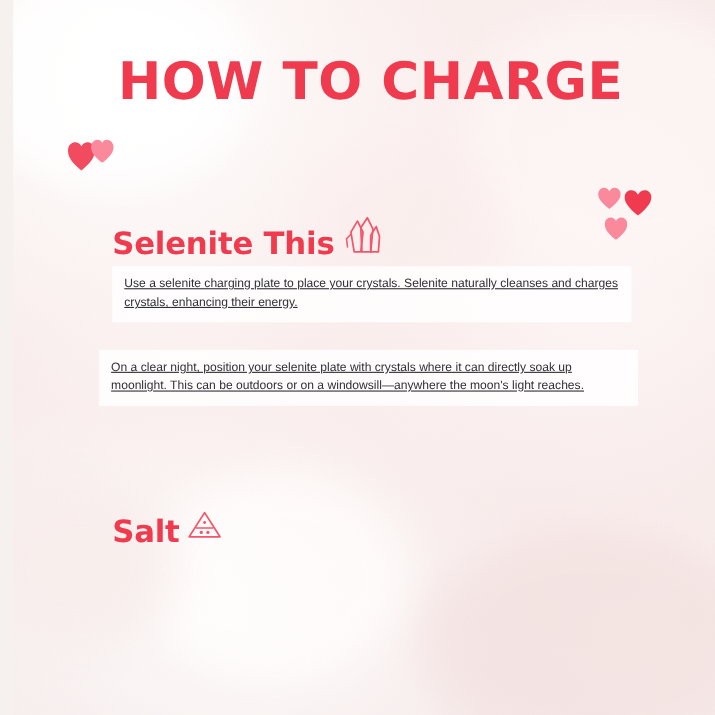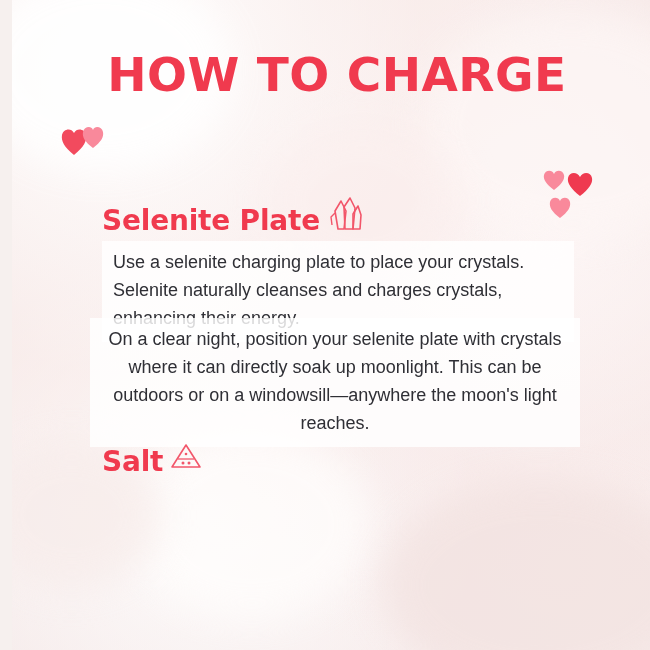--- a/index.html
+++ b/index.html
@@ -79,30 +79,31 @@
     color: #f03a4e;
     font-family: "DejaVu Sans", sans-serif;
     font-weight: bold;
     font-size: 28px;
     line-height: 1;
     letter-spacing: -0.2px;
   }
   .sec-body {
     background: rgba(255,255,255,0.82);
     color: #2f2f35;
-    font-size: 18px;
+    font-size: 11px;
     line-height: 1.55;
     padding: 8px 11px 9px 11px;
+    text-decoration: underline;
   }
-  .sec-body.center { text-align: center; }
+  .sec-body.center { text-align: left; }
 
   
   .sec-selenite { left: 90px; top: 195px; width: 472px; }
   .sec-moon     { left: 78px; top: 318px; width: 490px; }
-  .sec-salt     { left: 90px; top: 440px; width: 472px; text-align: right; }
+  .sec-salt     { left: 90px; top: 461px; width: 472px; text-align: right; }
 
   .icon-crystal, .icon-moon, .icon-salt { display: inline-block; }
 </style>
 </head>
 <body>
 
 <div class="poster">
 
   <div class="blob b1"></div>
   <div class="blob b2"></div>
@@ -125,21 +126,21 @@
   <div class="hearts hearts-right">
     <svg width="70" height="56" viewBox="0 0 70 56" aria-hidden="true">
       <path d="M20 22 C12 16 9 11 10 7 C11 2 18 1 20 6 C22 1 29 2 30 7 C31 11 28 16 20 22 Z" fill="#f9899b"></path>
       <path d="M46 28 C37 21 33 15 34 10 C35 4 43 3 46 9 C49 3 57 4 58 10 C59 15 55 21 46 28 Z" fill="#ef3a50"></path>
       <path d="M26 50 C18 44 15 39 16 34 C17 29 24 28 26 33 C28 28 35 29 36 34 C37 39 34 44 26 50 Z" fill="#f9899b"></path>
     </svg>
   </div>
 
   <div class="section sec-selenite">
     <div class="sec-head">
-      <div class="sec-title">Selenite Plate</div>
+      <div class="sec-title">Selenite This</div>
       <span class="icon-crystal">
         <svg width="40" height="36" viewBox="0 0 40 36" aria-hidden="true">
           <path d="M12 34 L9 16 L15 6 L20 16 L18 34 Z" fill="none" stroke="#f2566a" stroke-width="1.6" stroke-linejoin="round"></path>
           <path d="M19 34 L18 12 L24 3 L29 13 L27 34 Z" fill="none" stroke="#f2566a" stroke-width="1.6" stroke-linejoin="round"></path>
           <path d="M27 34 L27 19 L32 11 L35 20 L34 34 Z" fill="none" stroke="#f2566a" stroke-width="1.6" stroke-linejoin="round"></path>
           <path d="M6 30 L5 22 L9 18" fill="none" stroke="#f2566a" stroke-width="1.4" stroke-linejoin="round"></path>
         </svg>
       </span>
     </div>
     <div class="sec-body">Use a selenite charging plate to place your crystals. Selenite naturally cleanses and charges crystals, enhancing their energy.</div>

